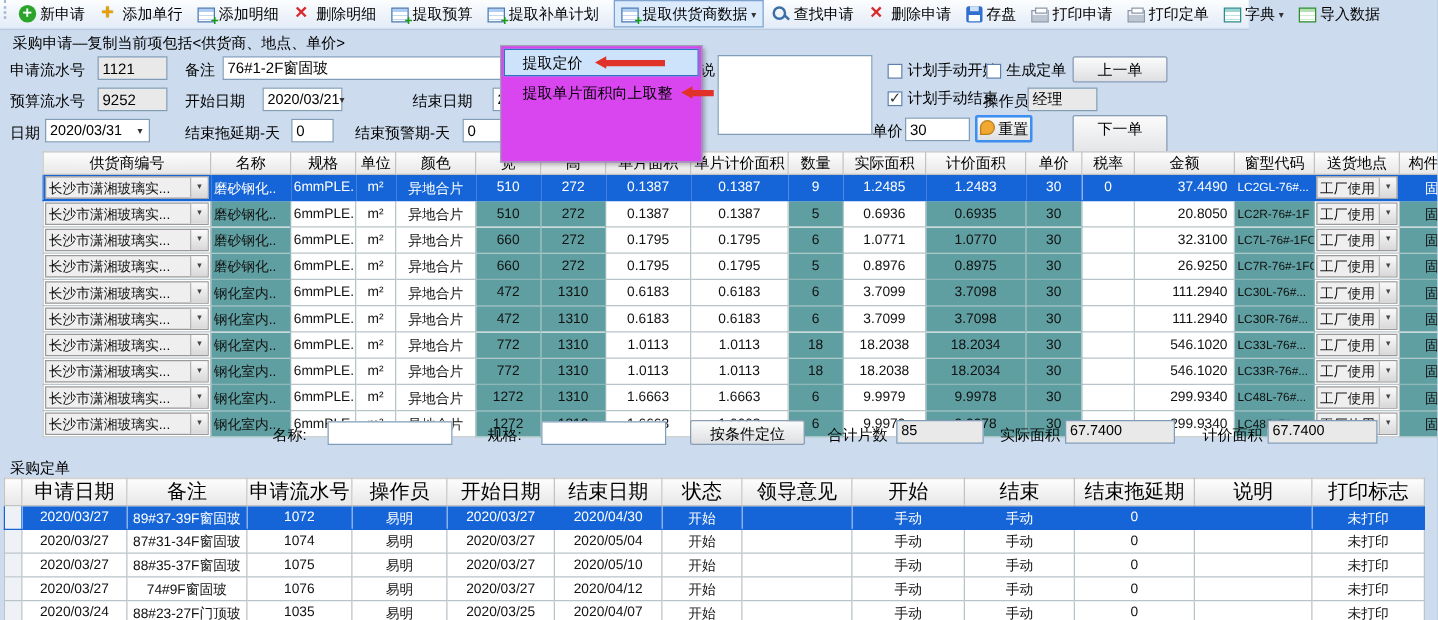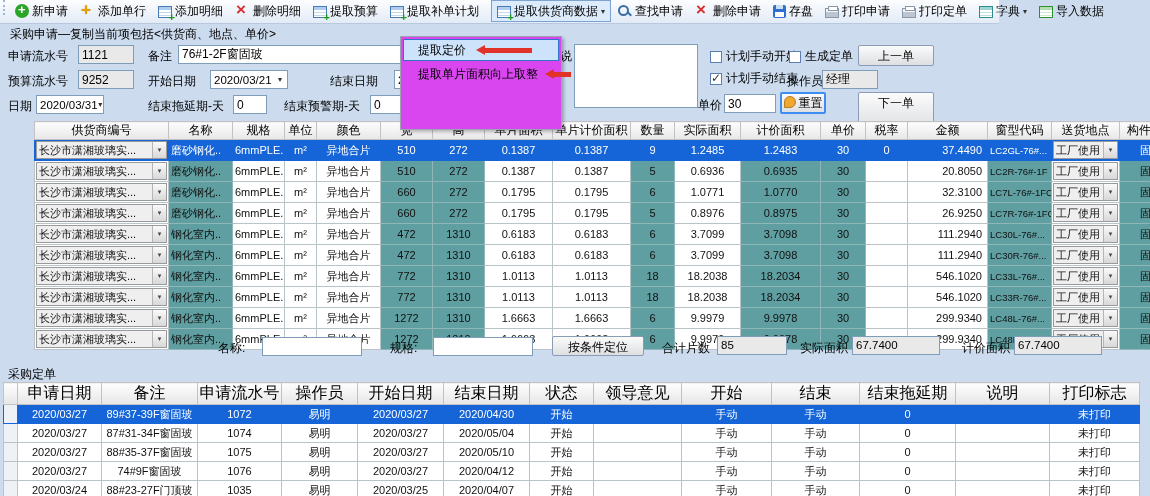--- a/index.html
+++ b/index.html
@@ -172,32 +172,32 @@
   <span class="flabel" style="left:8px;top:48px">申请流水号</span>
   <input class="fin ro" style="left: 78px; top: 45px; width: 56px;" value="1121">
   <span class="flabel" style="left:148px;top:48px">备注</span>
   <input class="fin" style="left: 178px; top: 45px; width: 367px;" value="76#1-2F窗固玻">
   <span class="flabel" style="left:560px;top:48px">说</span>
   <textarea id="notebox" style=""></textarea>
 
   <span class="flabel" style="left:8px;top:73px">预算流水号</span>
   <input class="fin ro" style="left: 78px; top: 70px; width: 56px;" value="9252">
   <span class="flabel" style="left:148px;top:73px">开始日期</span>
-  <div class="dcombo" style="left:210px;top:70px;width:78px">
+  <div class="dcombo" style="left:210px;top:70px;width:64px">
     <span class="dt">2020/03/21</span>
     <span class="da">▾</span>
   </div>
   <span class="flabel" style="left:330px;top:73px">结束日期</span>
   <div class="dcombo" style="left:394px;top:70px;width:84px">
     <span class="dt">2020/03/28</span>
     <span class="da">▾</span>
   </div>
 
   <span class="flabel" style="left:8px;top:98px">日期</span>
-  <div class="dcombo" style="left:36px;top:95px;width:68px">
+  <div class="dcombo" style="left:36px;top:95px;width:84px">
     <span class="dt">2020/03/31</span>
     <span class="da">▾</span>
   </div>
   <span class="flabel" style="left:148px;top:98px">结束拖延期-天</span>
   <input class="fin" style="left: 233px; top: 95px; width: 34px;" value="0">
   <span class="flabel" style="left:284px;top:98px">结束预警期-天</span>
   <input class="fin" style="left: 370px; top: 95px; width: 34px;" value="0">
   <div class="wbtn" style="left:424px;top:93px;width:104px;height:21px">复制当前项</div>
 
   <div class="cb" id="cb-manual-start" style="left:710px;top:48px">

